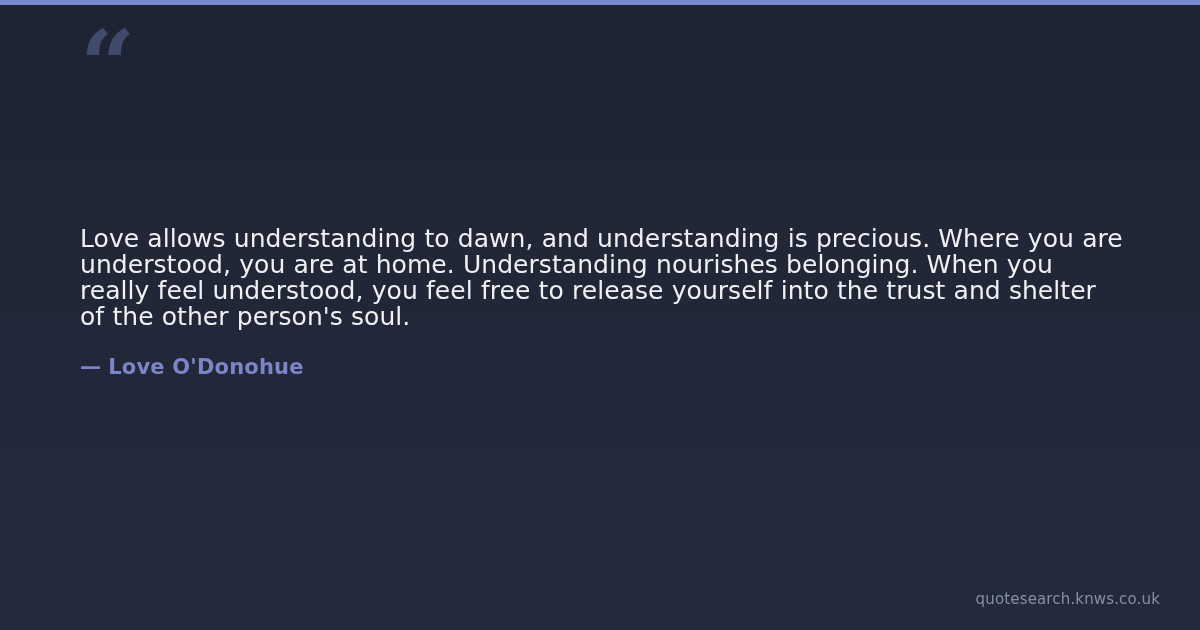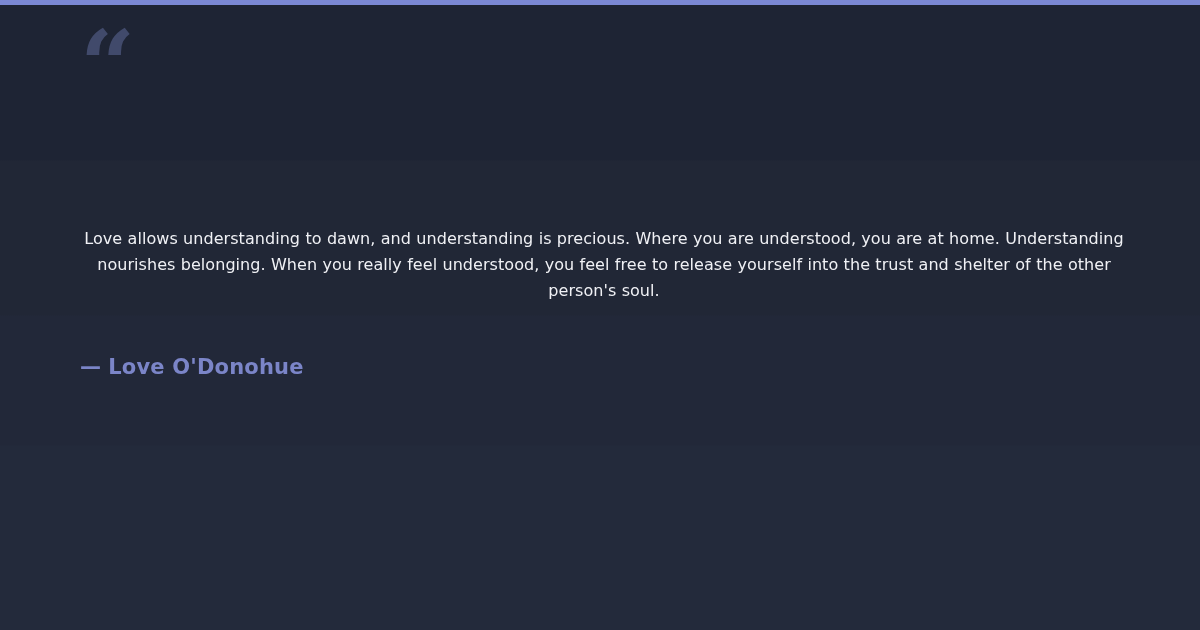--- a/index.html
+++ b/index.html
@@ -57,25 +57,24 @@
     letter-spacing: -2px;
     user-select: none;
   }
 
   .quote-body {
     position: absolute;
     left: 80px;
     top: 226px;
     width: 1048px;
     color: #f0f1f5;
-    font-size: 16px;
+    font-size: 25px;
     line-height: 26px;
     letter-spacing: 0.05px;
     word-spacing: 0.2px;
-    text-align: center;
   }
 
   .quote-author {
     position: absolute;
     left: 80px;
     top: 353px;
     color: #7b85c8;
     font-size: 21px;
     font-weight: 700;
     line-height: 28px;
@@ -107,14 +106,15 @@
   <div class="top-accent-bar"></div>
 
   <div class="quote-glyph">“</div>
 
   <div class="quote-body">Love allows understanding to dawn, and understanding is precious. Where you are understood, you are at home. Understanding nourishes belonging. When you really feel understood, you feel free to release yourself into the trust and shelter of the other person's soul.</div>
 
   <div class="quote-author">
     <span class="author-dash">—</span><span>Love O'Donohue</span>
   </div>
 
+  <div class="site-footer">quotesearch.knws.co.uk</div>
 
 </div>
 
 </body></html>

